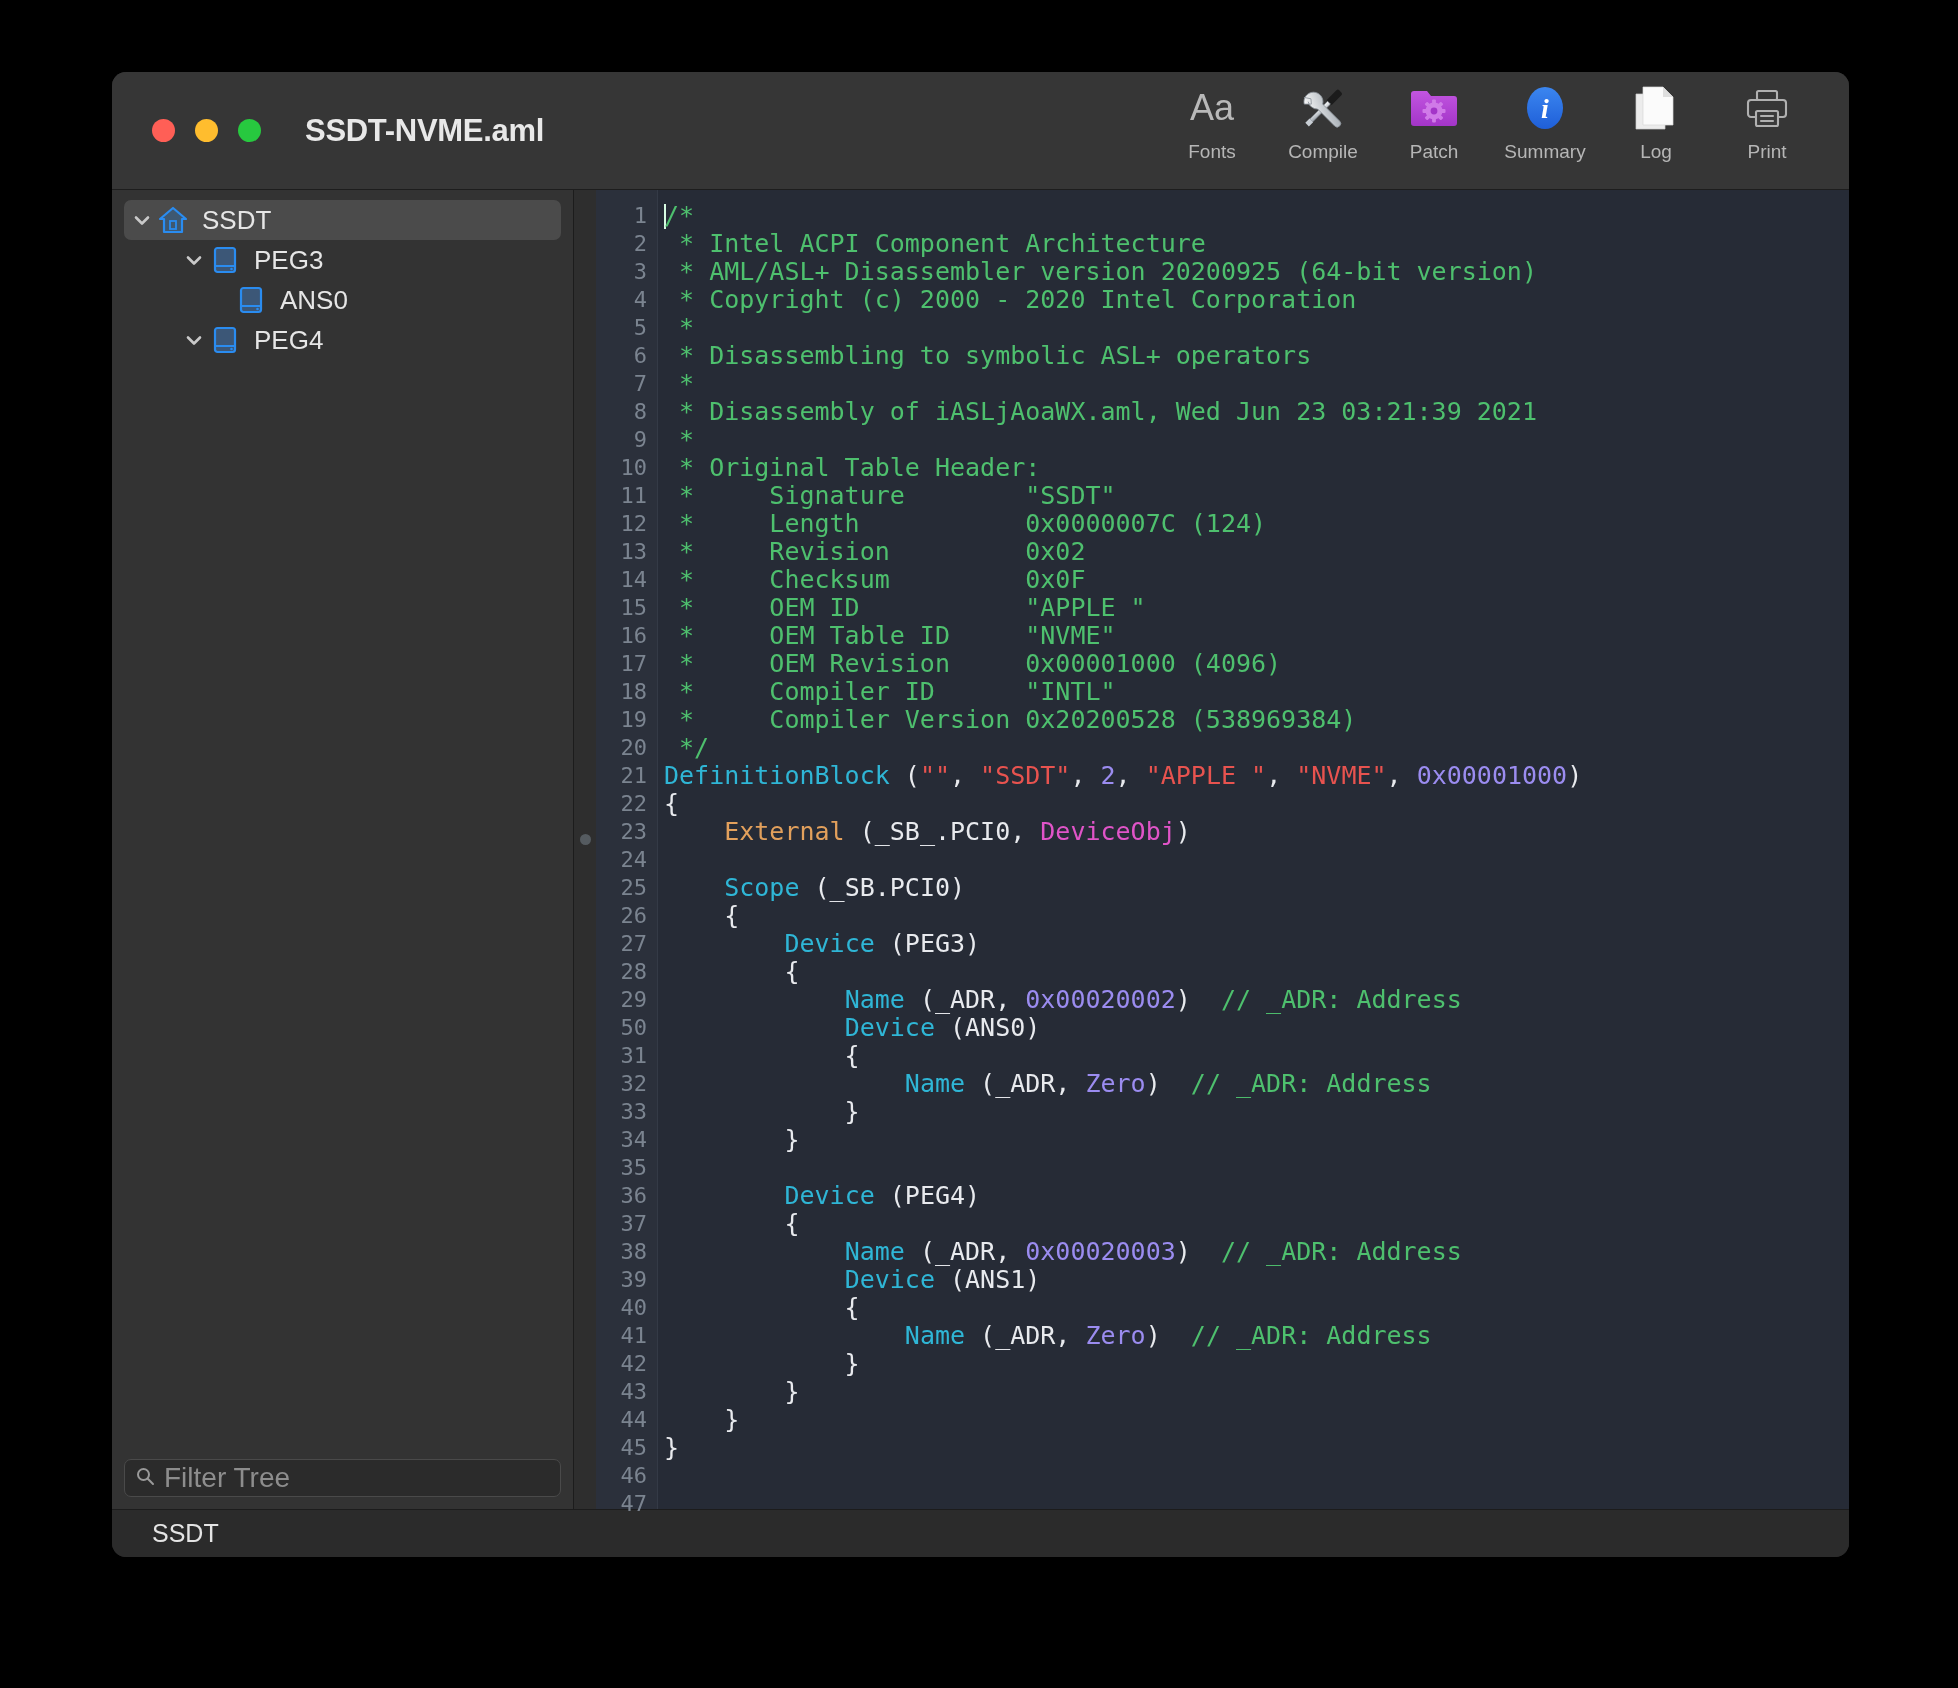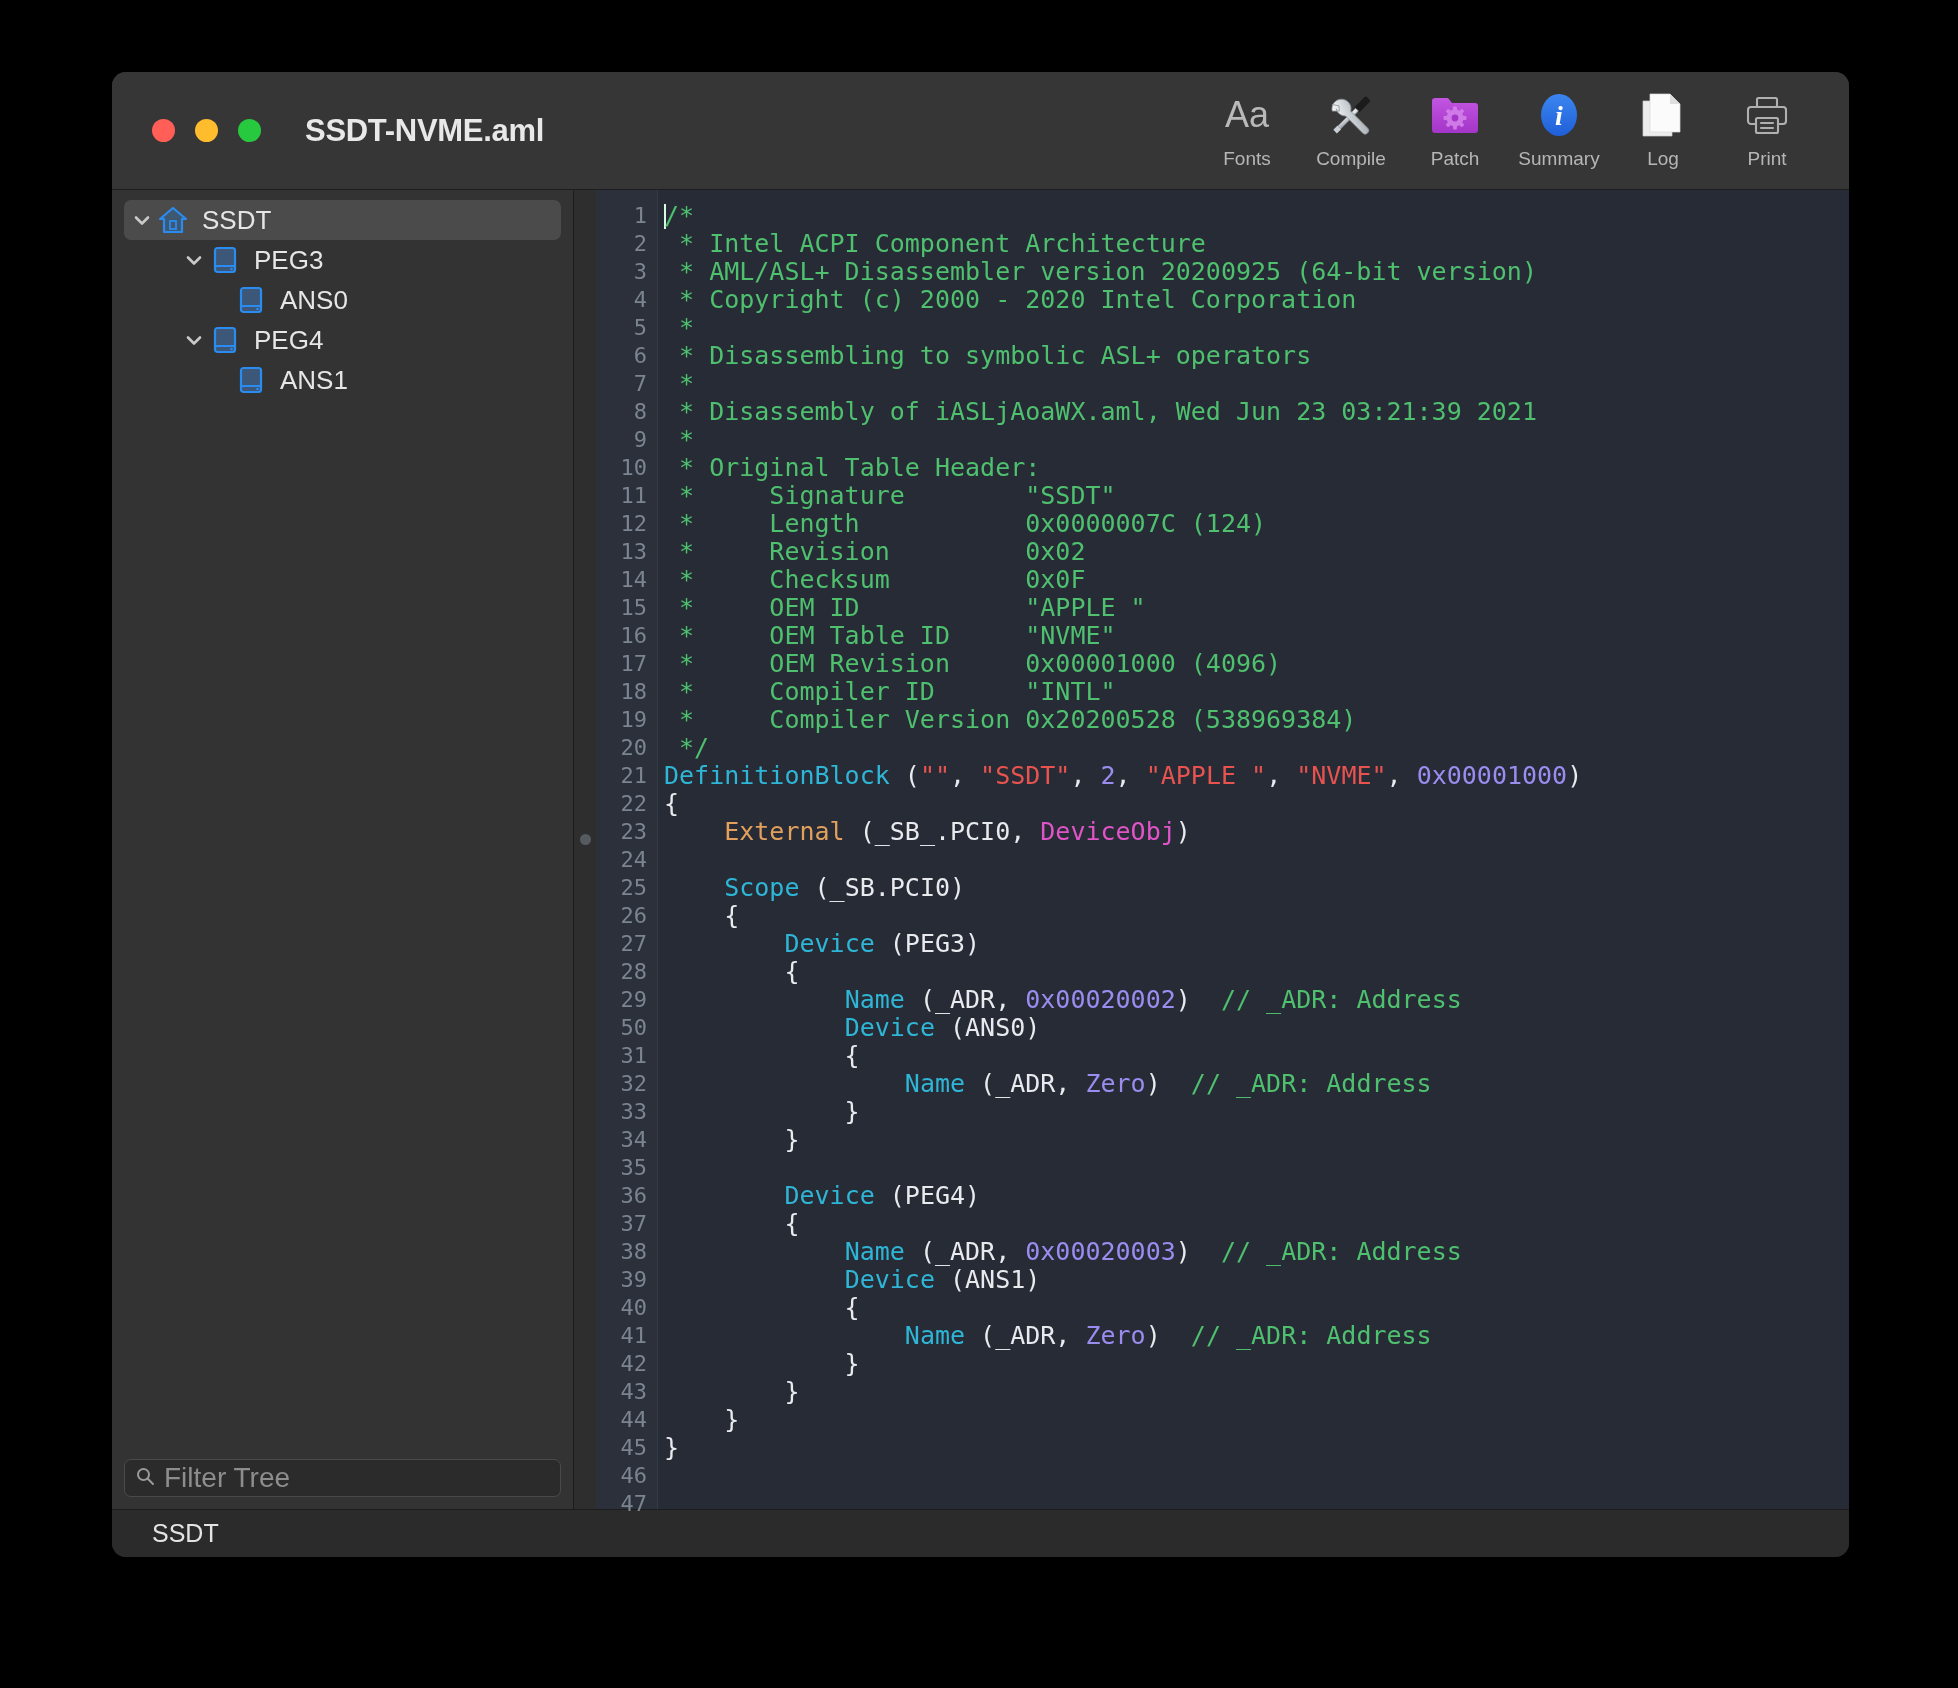--- a/index.html
+++ b/index.html
@@ -42,21 +42,21 @@
     font-size: 31px;
     font-weight: bold;
     color: #e8e8e8;
     letter-spacing: -0.3px;
   }
 
   
   .toolbar {
     position: absolute;
     right: 30px; top: 0; bottom: 4px;
-    display: flex; align-items: center; gap: 0px;
+    display: flex; gap: 7px;
   }
   .tb-item {
     width: 104px;
     height: 100px;
     display: flex; flex-direction: column;
     align-items: center; justify-content: center;
     gap: 6px;
     border-radius: 7px;
     cursor: default;
   }
@@ -353,31 +353,20 @@
                 </svg>
               </span>
               <span class="ticon">
                 <svg width="32" height="32" viewBox="0 0 32 32" fill="none">
                   <rect x="6" y="4" width="20" height="24" rx="2.5" fill="#3c5777" stroke="#2a8cf0" stroke-width="2.2"></rect>
                   <path d="M6 22 H26" stroke="#2a8cf0" stroke-width="2"></path>
                   <circle cx="22.5" cy="25" r="1.3" fill="#2a8cf0"></circle>
                 </svg>
               </span>
               <span class="tlabel">PEG4</span>
-            </div>
-            <div class="trow d3">
-              <span class="chev empty"></span>
-              <span class="ticon">
-                <svg width="32" height="32" viewBox="0 0 32 32" fill="none">
-                  <rect x="6" y="4" width="20" height="24" rx="2.5" fill="#3c5777" stroke="#2a8cf0" stroke-width="2.2"></rect>
-                  <path d="M6 22 H26" stroke="#2a8cf0" stroke-width="2"></path>
-                  <circle cx="22.5" cy="25" r="1.3" fill="#2a8cf0"></circle>
-                </svg>
-              </span>
-              <span class="tlabel">ANS1</span>
             </div>
           </div>
 
         <div class="filterwrap">
           <div class="filterbox">
             <span>
               <svg width="20" height="20" viewBox="0 0 20 20" fill="none" stroke="#9a9a9a" stroke-width="2">
                 <circle cx="8.5" cy="8.5" r="5.5"></circle>
                   <path d="M12.8 12.8 L18 18" stroke-linecap="round"></path>
               </svg>

